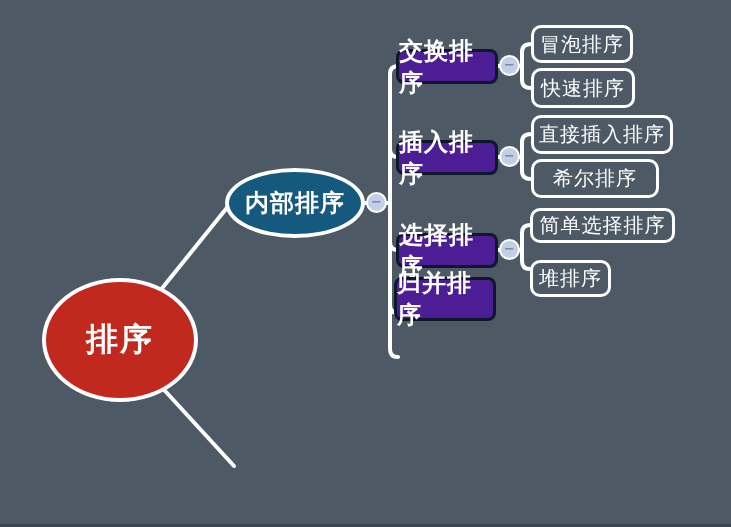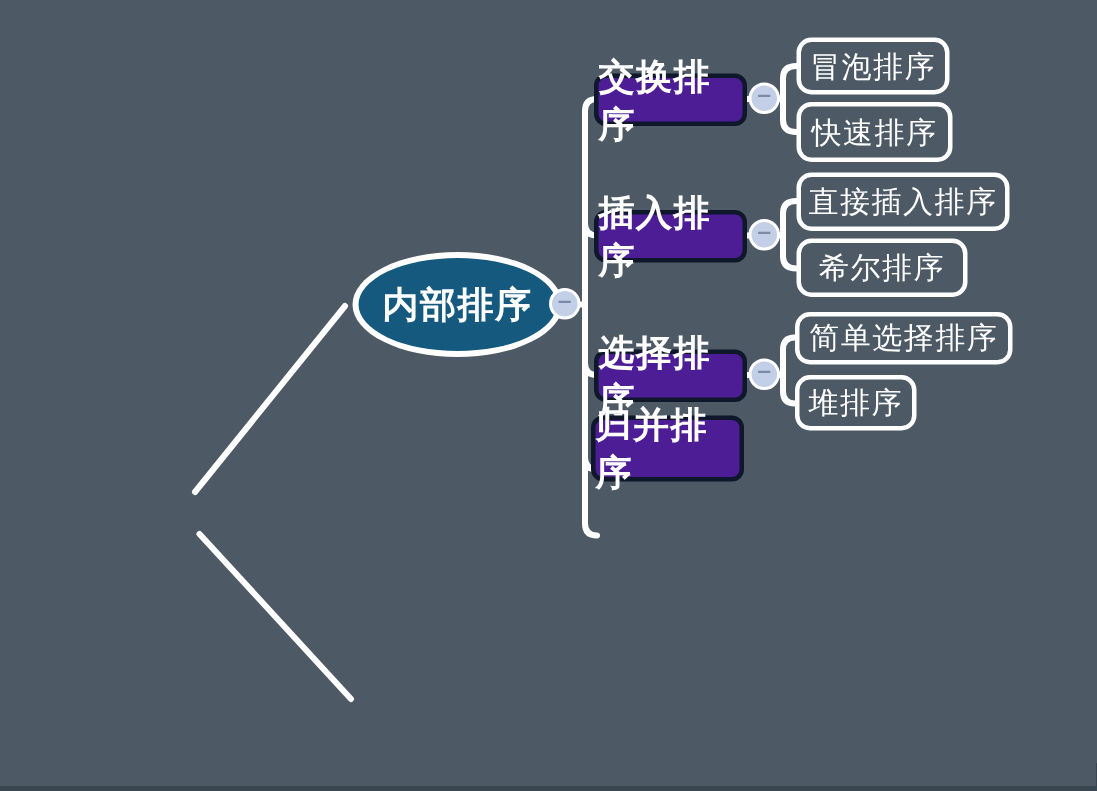--- a/index.html
+++ b/index.html
@@ -46,22 +46,25 @@
       <path d="M 531 44 Q 522 44 522 52 L 522 80 Q 522 88 531 88"></path>
 
       <path d="M 498 157 L 522 157"></path>
       <path d="M 531 134 Q 522 134 522 142 L 522 171 Q 522 179 531 179"></path>
 
       <path d="M 497 250 L 522 250"></path>
       <path d="M 530 225 Q 522 225 522 233 L 522 261 Q 522 269 530 269"></path>
     </g>
   </svg>
 
+  <div class="node ellipse root" style="left:42px;top:278px;width:156px;height:124px;">
+    <span>排序</span>
+  </div>
 
-  <div class="node ellipse branch" style="left:235px;top:168px;width:140px;height:70px;">
+  <div class="node ellipse branch" style="left:225px;top:168px;width:140px;height:70px;">
     <span>内部排序</span>
   </div>
 
   <div class="node topic" style="left:396px;top:49px;width:102px;height:35px;">
     <span>交换排序</span>
   </div>
   <div class="node topic" style="left:396px;top:140px;width:102px;height:35px;justify-content:flex-end;">
     <span>插入排序</span>
   </div>
   <div class="node topic" style="left:396px;top:233px;width:102px;height:35px;">
@@ -73,27 +76,27 @@
 
   <div class="node leaf" style="left:531px;top:68px;width:104px;height:40px;">
     <span>快速排序</span>
   </div>
   <div class="node leaf" style="left:531px;top:25px;width:102px;height:38px;">
     <span>冒泡排序</span>
   </div>
   <div class="node leaf" style="left:531px;top:115px;width:142px;height:39px;align-items:center;">
     <span>直接插入排序</span>
   </div>
-  <div class="node leaf" style="left:531px;top:159px;width:114px;height:39px;">
+  <div class="node leaf" style="left:531px;top:159px;width:128px;height:39px;">
     <span>希尔排序</span>
   </div>
   <div class="node leaf" style="left:530px;top:208px;width:145px;height:35px;">
     <span>简单选择排序</span>
   </div>
-  <div class="node leaf" style="left:530px;top:250px;width:81px;height:37px;justify-content:center;">
+  <div class="node leaf" style="left:530px;top:260px;width:81px;height:37px;justify-content:center;">
     <span>堆排序</span>
   </div>
 
   <div class="collapse" style="left:366px;top:192px;">
     <span class="minus">−</span>
   </div>
   <div class="collapse" style="left:499px;top:55px;">
     <span class="minus">−</span>
   </div>
   <div class="collapse" style="left:499px;top:146px;">

